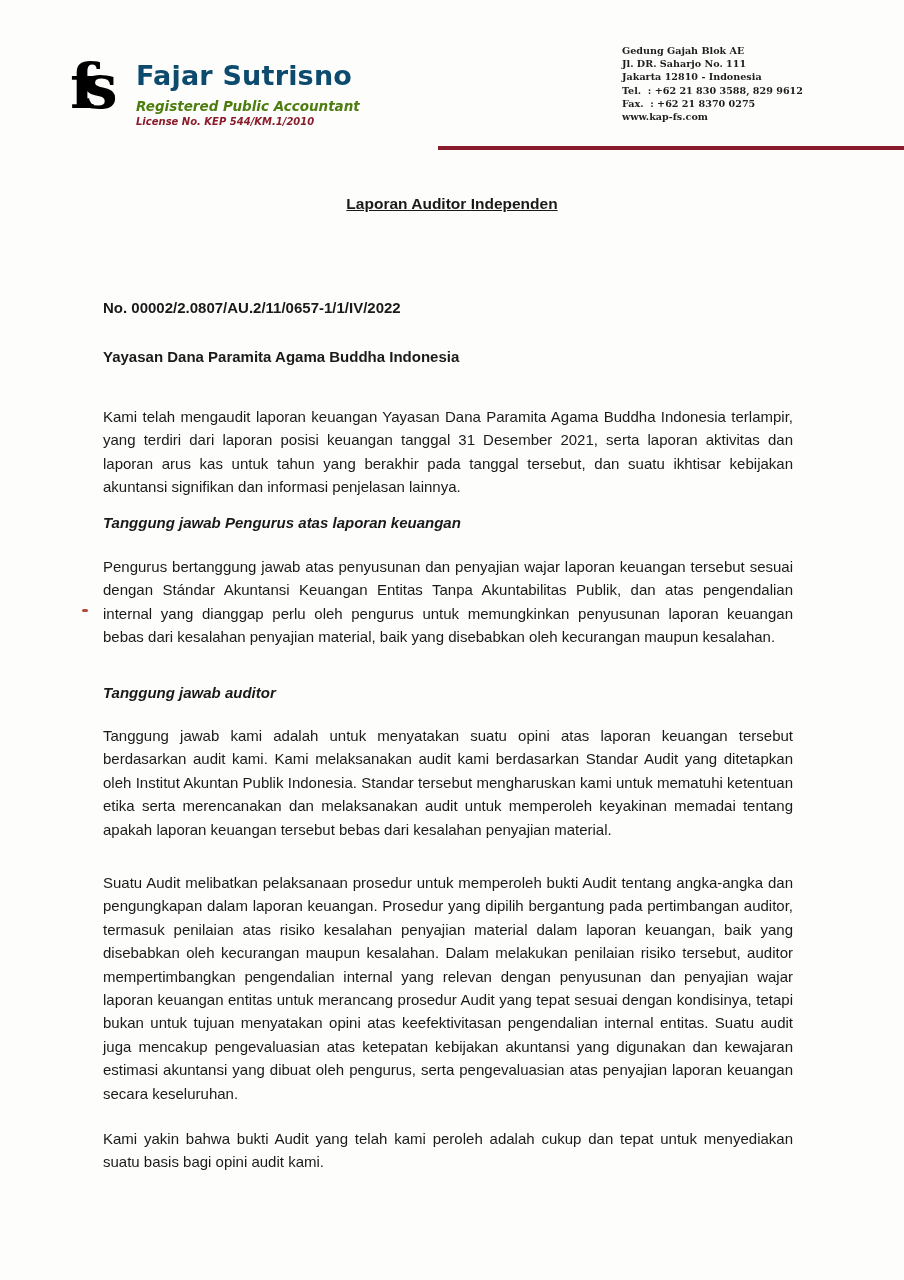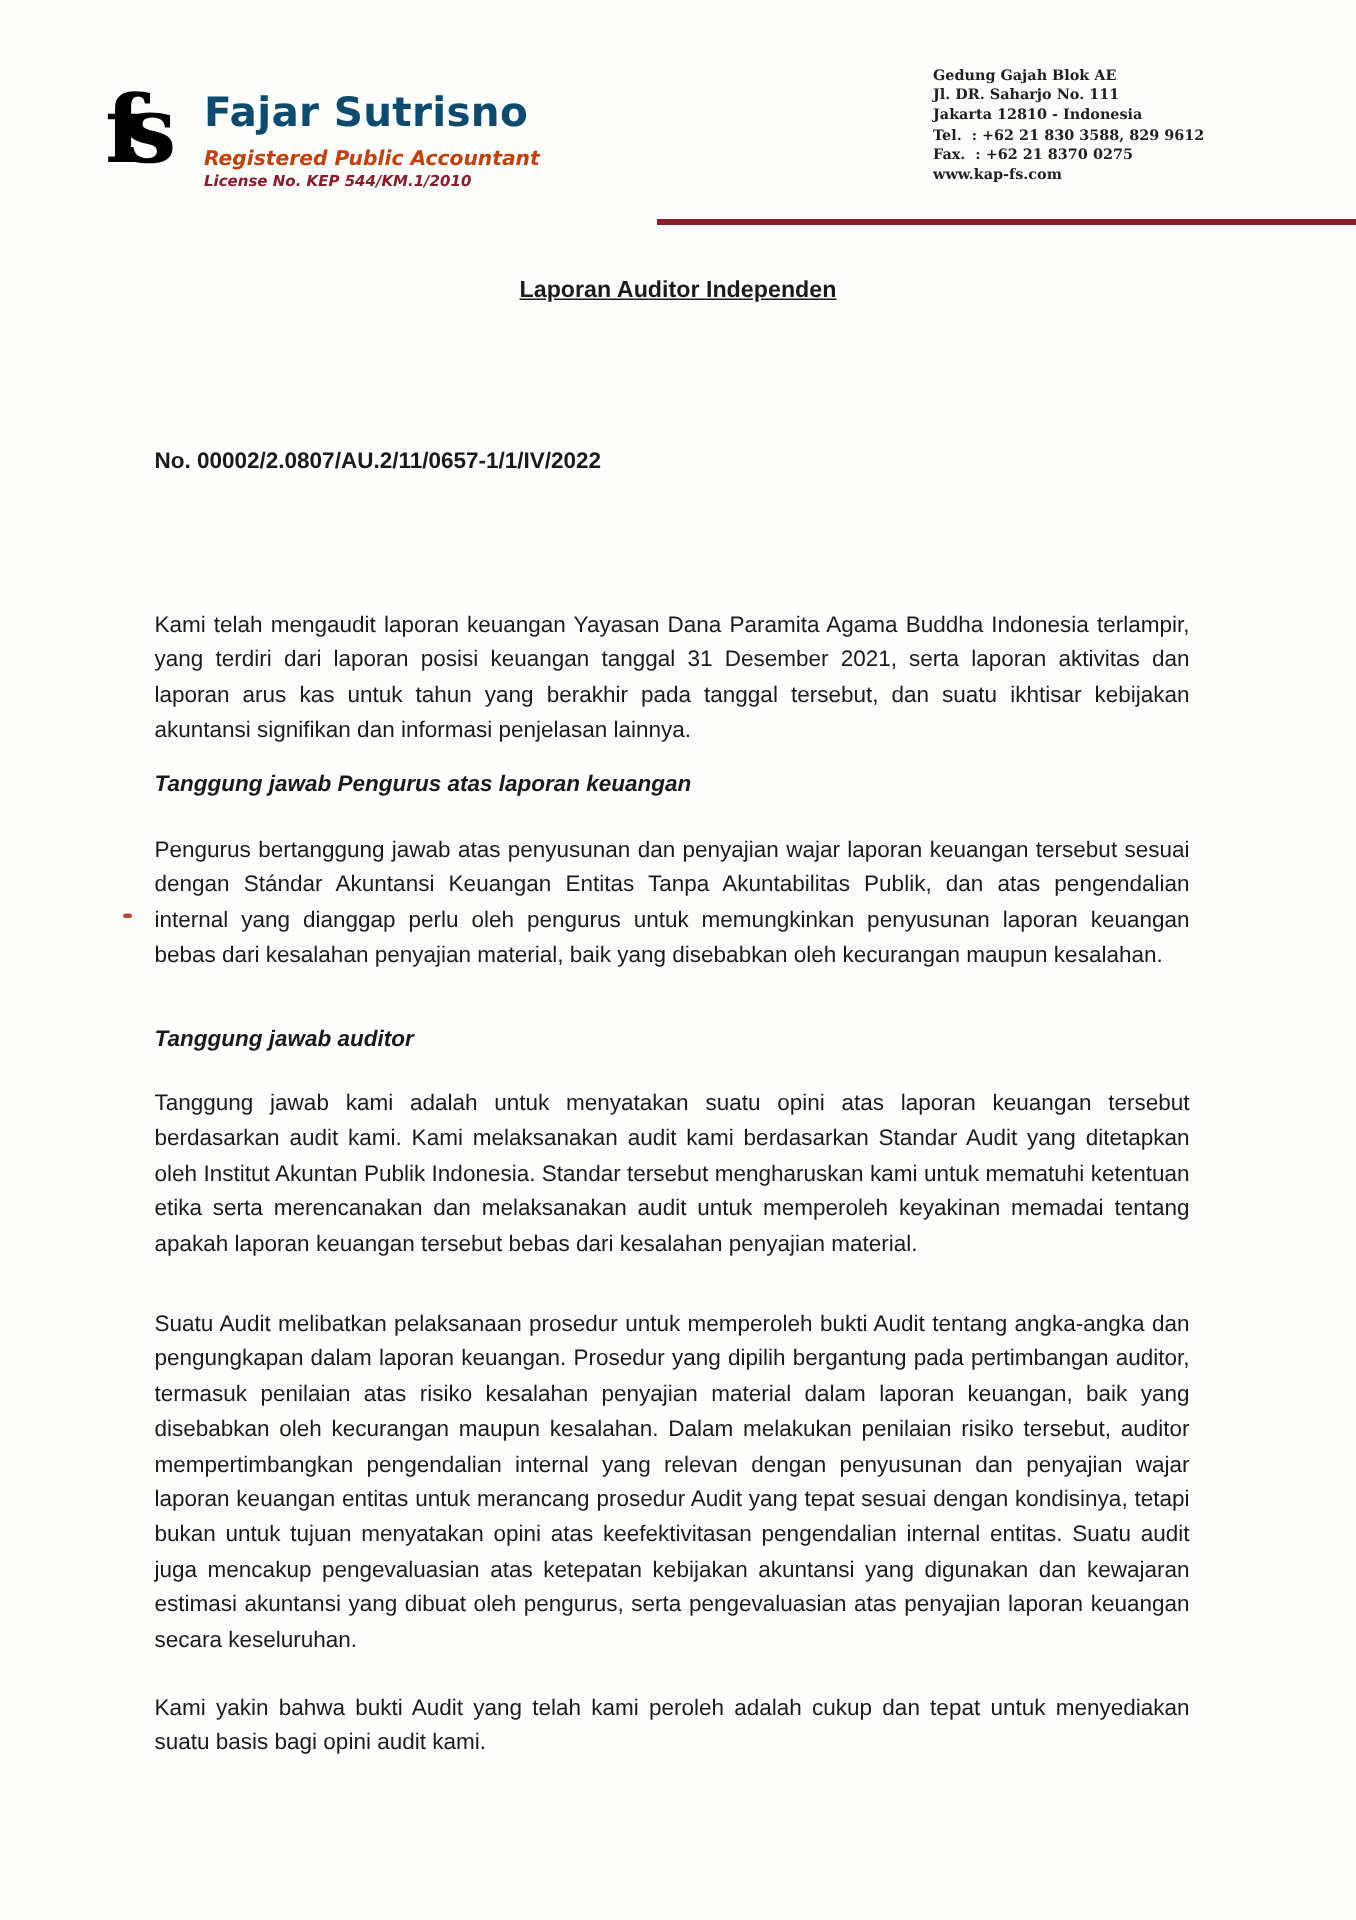--- a/index.html
+++ b/index.html
@@ -11,36 +11,36 @@
     position: absolute; left: 70px; top: 56px; width: 60px; height: 66px;
     font-family: "DejaVu Serif", serif; font-weight: bold; color: #000000;
     font-size: 62px; line-height: 62px; letter-spacing: -14px;
   }
   .firm-name {
     position: absolute; left: 136px; top: 60px; font-family: "DejaVu Sans", sans-serif;
     font-weight: bold; font-size: 27px; color: #0c4a6e; letter-spacing: 0.2px;
   }
   .firm-sub {
     position: absolute; left: 136px; top: 98px; font-family: "DejaVu Sans", sans-serif;
-    font-weight: bold; font-style: italic; font-size: 13.5px; color: #c2410c; text-align: center;
+    font-weight: bold; font-style: italic; font-size: 13.5px; color: #4d7c0f; text-align: center;
   }
   .firm-license {
     position: absolute; left: 136px; top: 116px; font-family: "DejaVu Sans", sans-serif;
     font-weight: bold; font-style: italic; font-size: 10px; color: #8a1c2b;
   }
   .address {
     position: absolute; left: 622px; top: 44px; font-family: "DejaVu Serif", serif;
     font-weight: bold; font-size: 9.6px; line-height: 13.2px; color: #1e1e1e;
   }
   .address div { white-space: pre; }
   .header-rule {
     position: absolute; left: 438px; top: 146px; width: 466px; height: 4px; background: #8a1c2b;
   }
   .title {
-    position: absolute; left: 0; width: 904px; top: 185px; text-align: center;
+    position: absolute; left: 0; width: 904px; top: 195px; text-align: center;
     font-weight: bold; font-size: 15.5px; text-decoration: underline;
   }
   .title span { position: relative; left: 0; }
   .ref-no {
     position: absolute; left: 103px; top: 282px; font-weight: bold; font-size: 15px; margin-top: 17px;
   }
   .recipient {
     position: absolute; left: 103px; top: 346px; font-weight: bold; font-size: 15px; line-height: 22px;
   }
   .body-block {
@@ -72,20 +72,21 @@
     <div>www.kap-fs.com</div>
   </div>
   <div class="header-rule"></div>
 </div>
 
 <div class="title"><span>Laporan Auditor Independen</span></div>
 
 <div class="ref-no">No. 00002/2.0807/AU.2/11/0657-1/1/IV/2022</div>
 
 <div class="recipient">
+  <div>Yayasan Dana Paramita Agama Buddha Indonesia</div>
 </div>
 
 <div class="body-block" style="top:405px;">
   <p>Kami telah mengaudit laporan keuangan Yayasan Dana Paramita Agama Buddha Indonesia terlampir, yang terdiri dari laporan posisi keuangan tanggal 31 Desember 2021, serta laporan aktivitas dan laporan arus kas untuk tahun yang berakhir pada tanggal tersebut, dan suatu ikhtisar kebijakan akuntansi signifikan dan informasi penjelasan lainnya.</p>
 </div>
 
 <div class="section-heading" style="top:514px;">Tanggung jawab Pengurus atas laporan keuangan</div>
 <div class="body-block" style="top:555px;">
   <p>Pengurus bertanggung jawab atas penyusunan dan penyajian wajar laporan keuangan tersebut sesuai dengan Stándar Akuntansi Keuangan Entitas Tanpa Akuntabilitas Publik, dan atas pengendalian internal yang dianggap perlu oleh pengurus untuk memungkinkan penyusunan laporan keuangan bebas dari kesalahan penyajian material, baik yang disebabkan oleh kecurangan maupun kesalahan.</p>
 </div>

